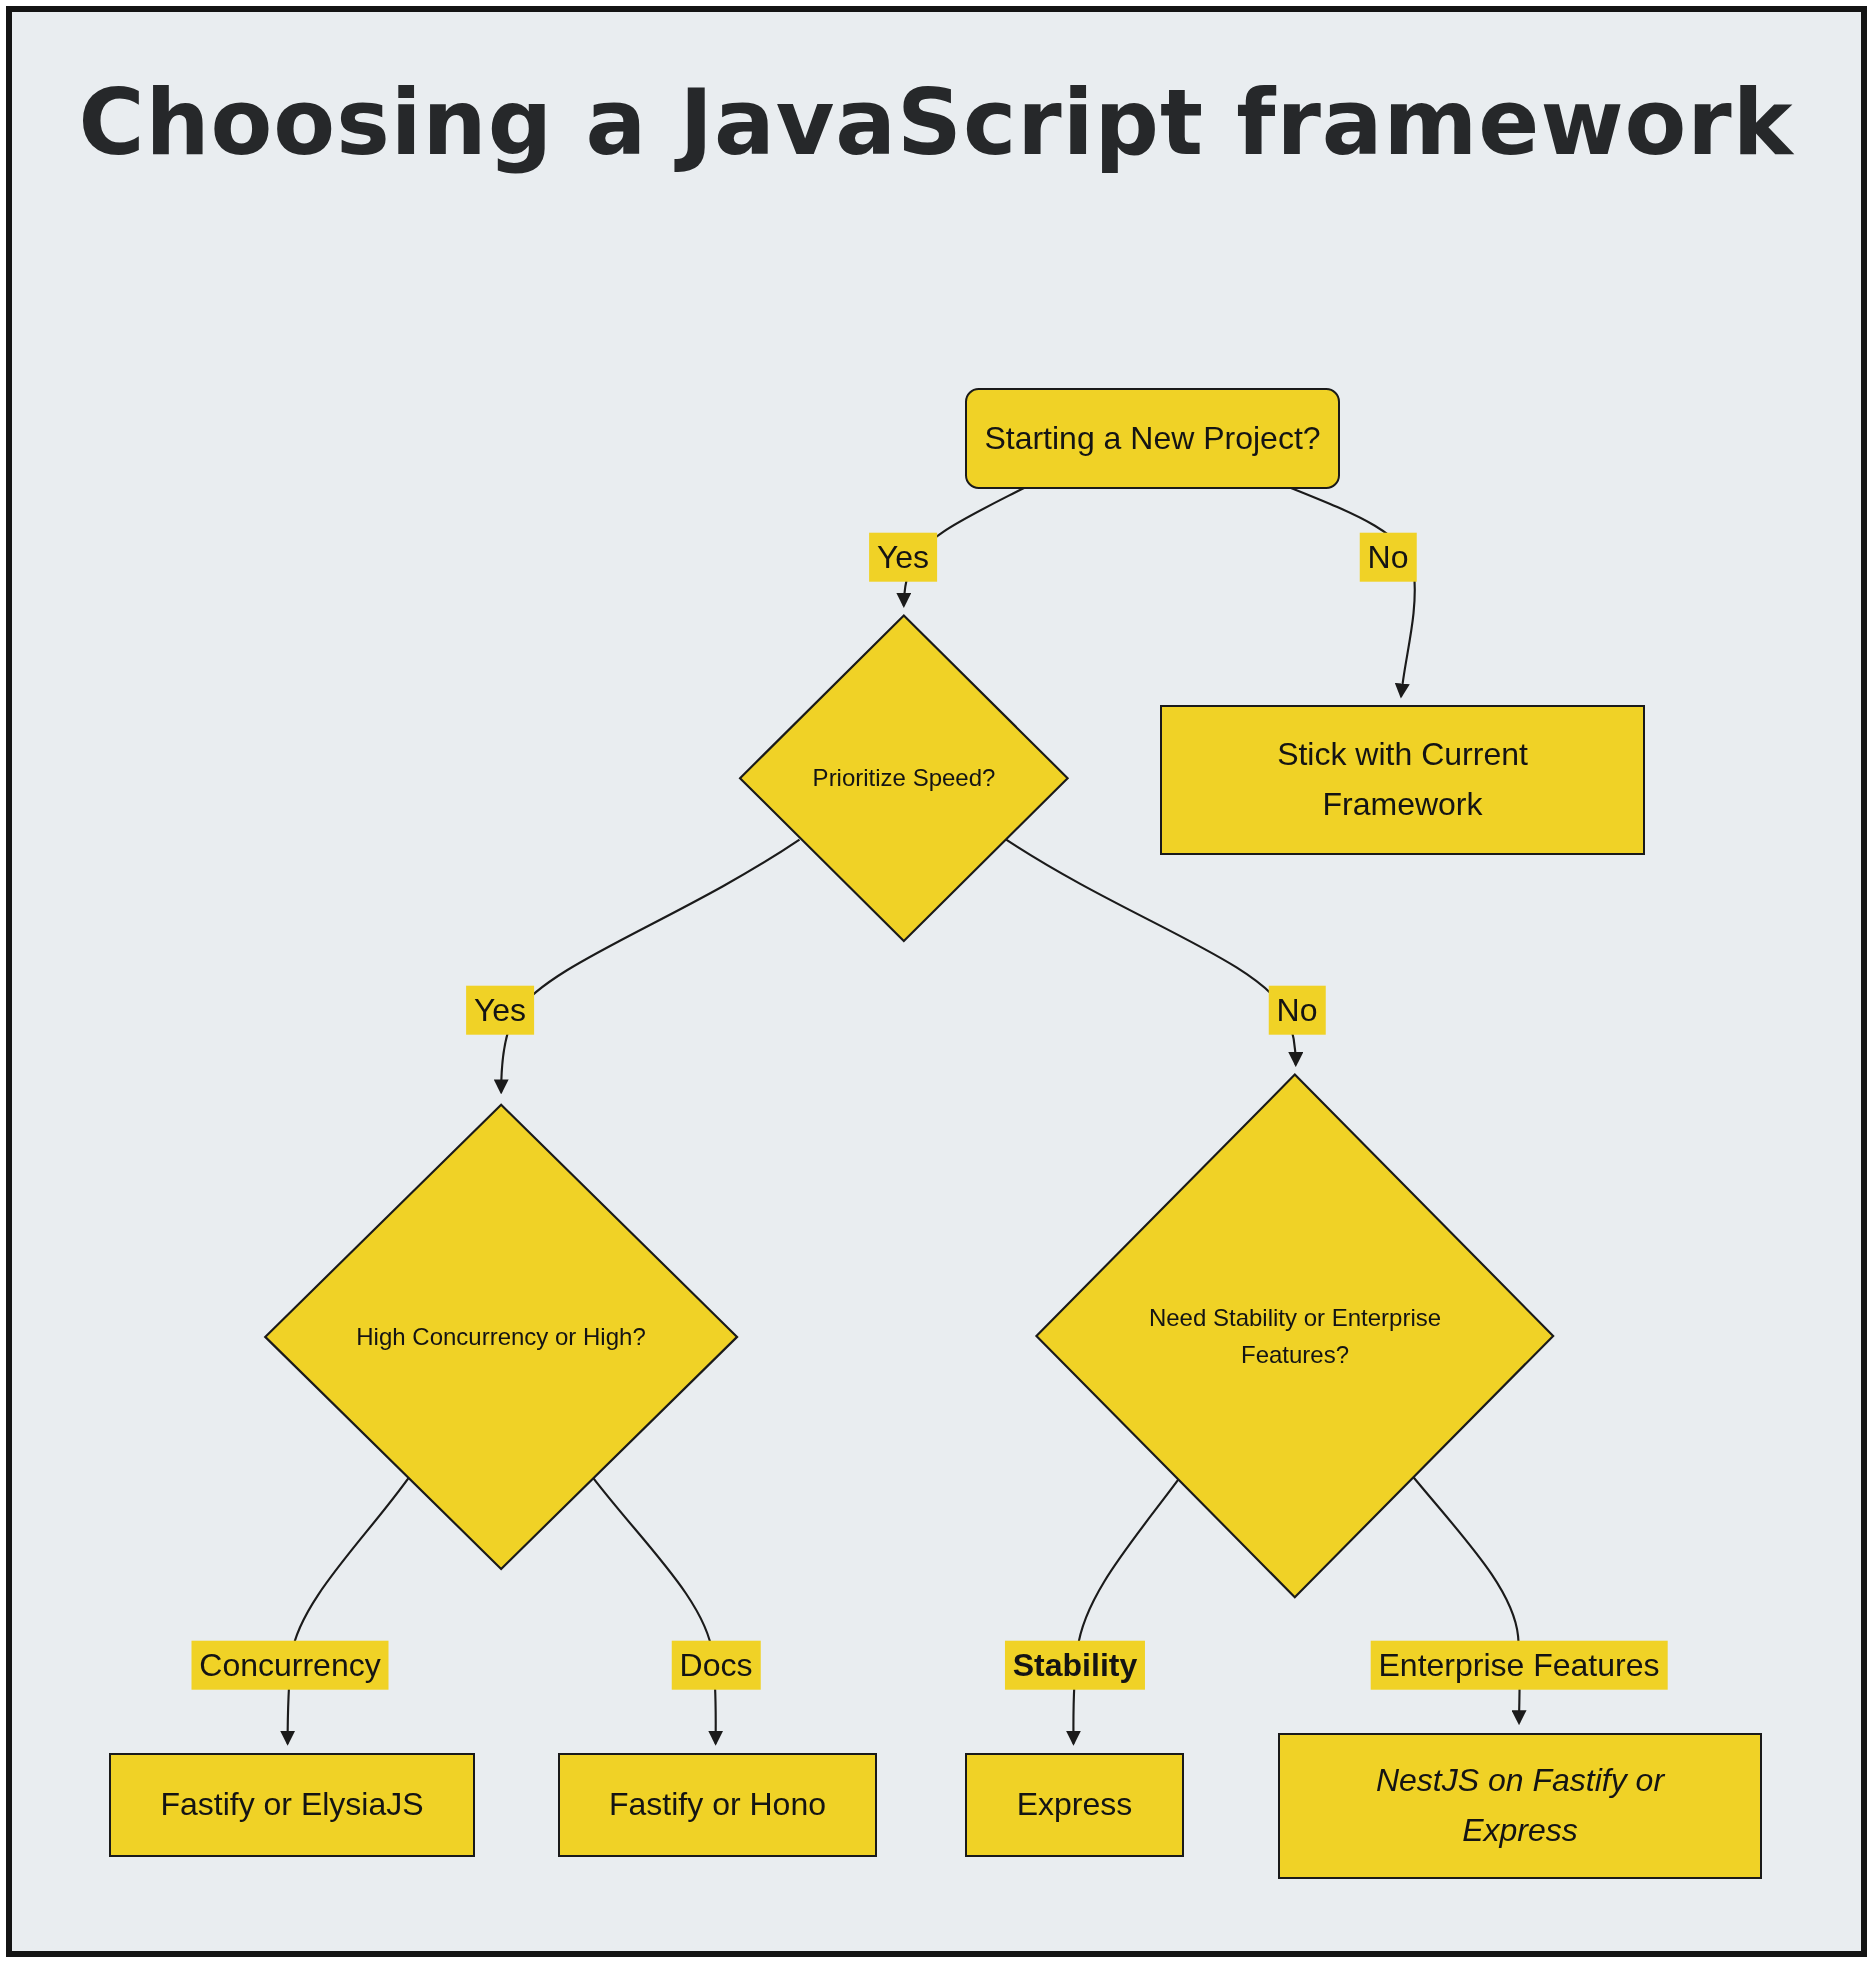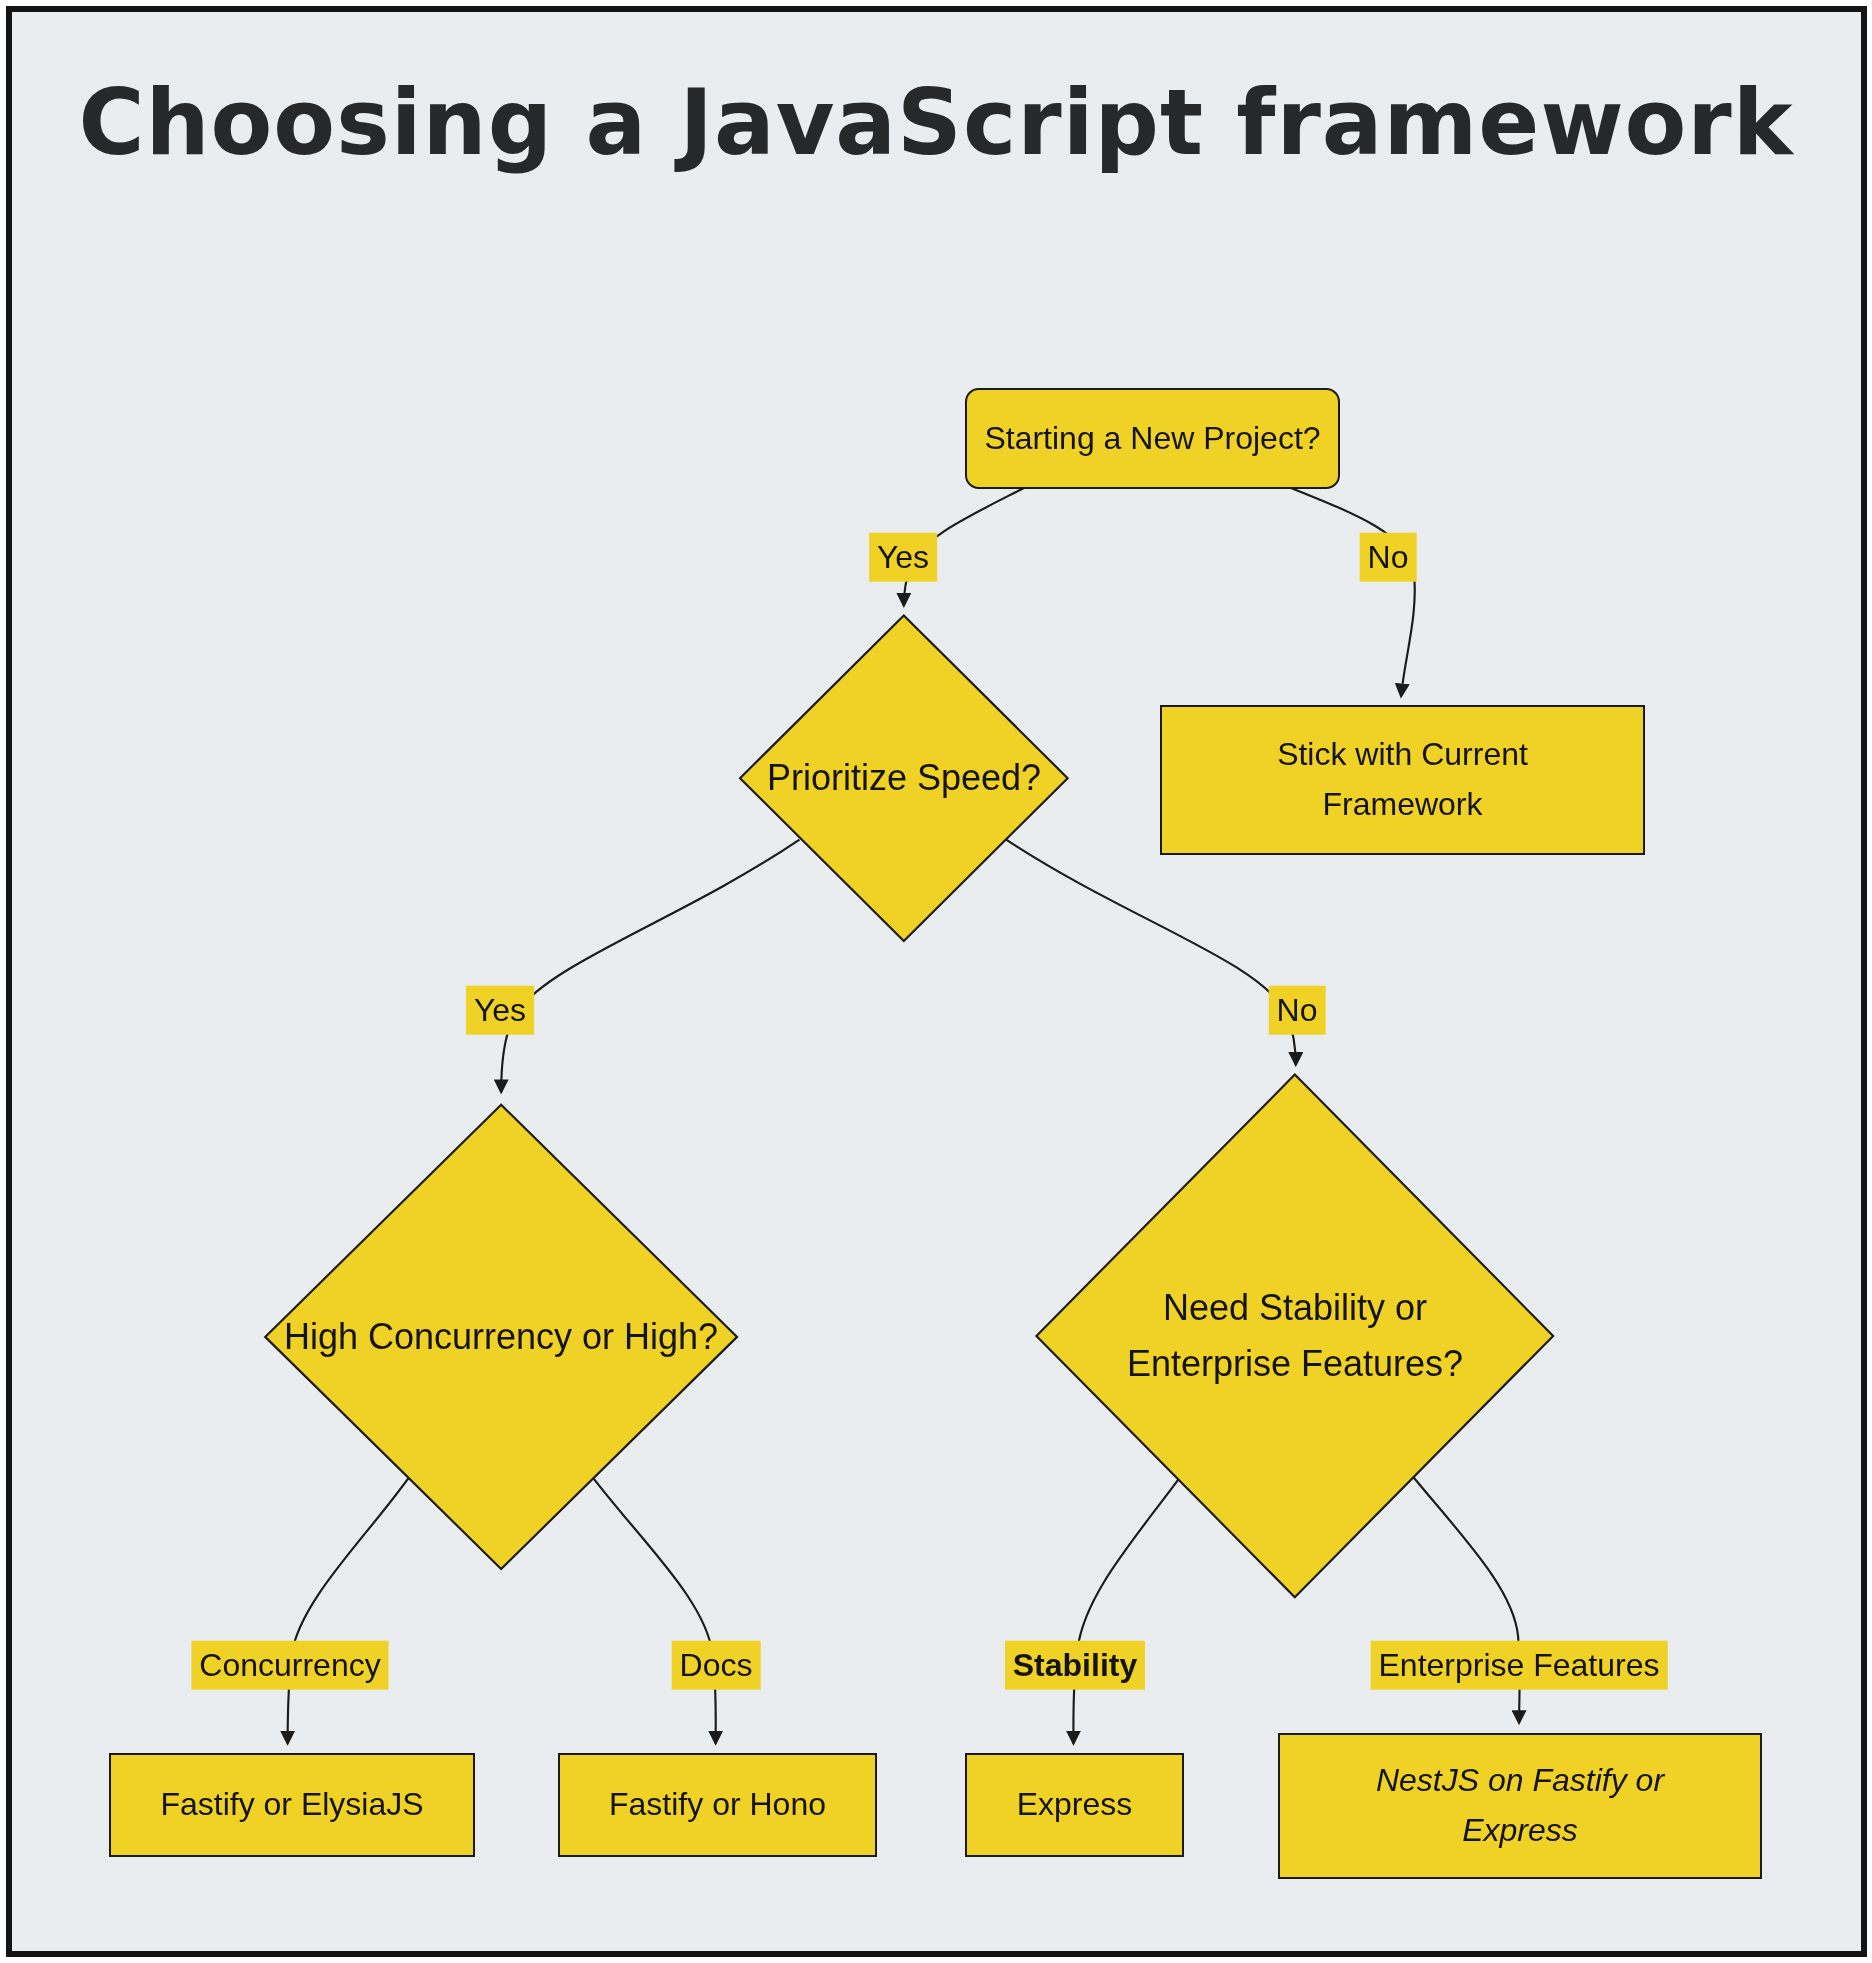--- a/index.html
+++ b/index.html
@@ -71,21 +71,21 @@
     display: flex;
     align-items: center;
     justify-content: center;
     text-align: center;
   }
   .node.rounded { border-radius: 13.7px; }
   .diamond-label {
     position: absolute;
     transform: translate(-50%, -50%);
     color: var(--text);
-    font-size: 36px;
+    font-size: 24px;
     line-height: 1.55;
     text-align: center;
   }
   .diamond-label.nowrap { white-space: nowrap; }
   .edge-label {
     position: absolute;
     transform: translate(-50%, -50%);
     background: var(--node-fill);
     color: var(--text);
     font-size: 32px;

